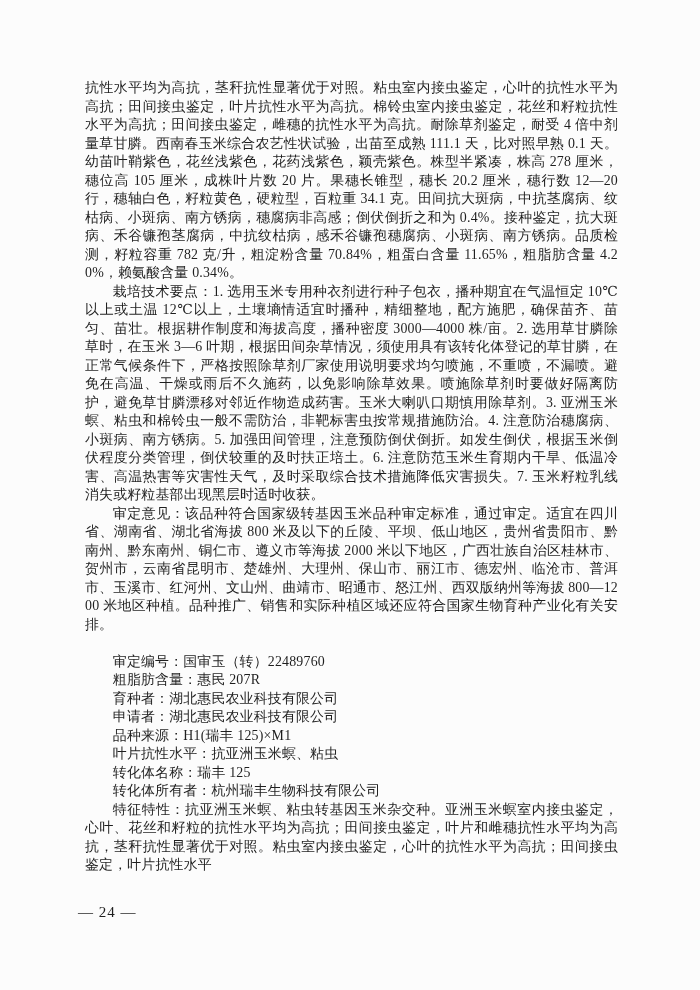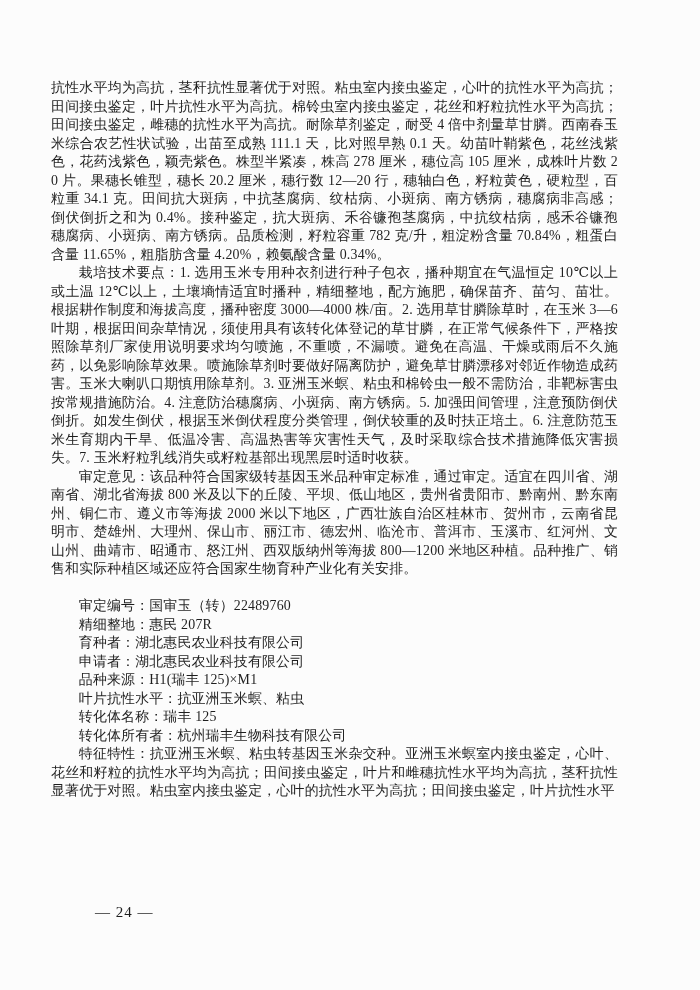--- a/index.html
+++ b/index.html
@@ -7,21 +7,21 @@
     padding: 0;
     background: #ffffff;
   }
   .page {
     position: relative;
     width: 700px;
     height: 990px;
     margin: 0;
     background: #fcfcfc;
     box-sizing: border-box;
-    padding: 79px 82px 0 51px;
+    padding: 79px 82px 0 85px;
     overflow: hidden;
     font-family: "Liberation Serif", "DejaVu Serif", serif;
     font-size: 13.9px;
     line-height: 18.5px;
     color: #1e1e1e;
     letter-spacing: 0.2px;
   }
   .para {
     margin: 0;
     text-align: justify;
@@ -31,42 +31,42 @@
     text-indent: 2em;
   }
   .approval-block {
     margin-top: 18.5px;
   }
   .approval-block .para {
     text-align: left;
   }
   .page-footer {
     position: absolute;
-    left: 95px;
+    left: 78px;
     top: 903px;
     font-size: 15px;
     letter-spacing: 1px;
     color: #1e1e1e;
   }
 </style>
 </head>
 <body>
 
 <div class="page">
 
   <p class="para">抗性水平均为高抗，茎秆抗性显著优于对照。粘虫室内接虫鉴定，心叶的抗性水平为高抗；田间接虫鉴定，叶片抗性水平为高抗。棉铃虫室内接虫鉴定，花丝和籽粒抗性水平为高抗；田间接虫鉴定，雌穗的抗性水平为高抗。耐除草剂鉴定，耐受 4 倍中剂量草甘膦。西南春玉米综合农艺性状试验，出苗至成熟 111.1 天，比对照早熟 0.1 天。幼苗叶鞘紫色，花丝浅紫色，花药浅紫色，颖壳紫色。株型半紧凑，株高 278 厘米，穗位高 105 厘米，成株叶片数 20 片。果穗长锥型，穗长 20.2 厘米，穗行数 12—20 行，穗轴白色，籽粒黄色，硬粒型，百粒重 34.1 克。田间抗大斑病，中抗茎腐病、纹枯病、小斑病、南方锈病，穗腐病非高感；倒伏倒折之和为 0.4%。接种鉴定，抗大斑病、禾谷镰孢茎腐病，中抗纹枯病，感禾谷镰孢穗腐病、小斑病、南方锈病。品质检测，籽粒容重 782 克/升，粗淀粉含量 70.84%，粗蛋白含量 11.65%，粗脂肪含量 4.20%，赖氨酸含量 0.34%。</p>
 
 
   <p class="para indent">栽培技术要点：1. 选用玉米专用种衣剂进行种子包衣，播种期宜在气温恒定 10℃以上或土温 12℃以上，土壤墒情适宜时播种，精细整地，配方施肥，确保苗齐、苗匀、苗壮。根据耕作制度和海拔高度，播种密度 3000—4000 株/亩。2. 选用草甘膦除草时，在玉米 3—6 叶期，根据田间杂草情况，须使用具有该转化体登记的草甘膦，在正常气候条件下，严格按照除草剂厂家使用说明要求均匀喷施，不重喷，不漏喷。避免在高温、干燥或雨后不久施药，以免影响除草效果。喷施除草剂时要做好隔离防护，避免草甘膦漂移对邻近作物造成药害。玉米大喇叭口期慎用除草剂。3. 亚洲玉米螟、粘虫和棉铃虫一般不需防治，非靶标害虫按常规措施防治。4. 注意防治穗腐病、小斑病、南方锈病。5. 加强田间管理，注意预防倒伏倒折。如发生倒伏，根据玉米倒伏程度分类管理，倒伏较重的及时扶正培土。6. 注意防范玉米生育期内干旱、低温冷害、高温热害等灾害性天气，及时采取综合技术措施降低灾害损失。7. 玉米籽粒乳线消失或籽粒基部出现黑层时适时收获。</p>
 
   <p class="para indent">审定意见：该品种符合国家级转基因玉米品种审定标准，通过审定。适宜在四川省、湖南省、湖北省海拔 800 米及以下的丘陵、平坝、低山地区，贵州省贵阳市、黔南州、黔东南州、铜仁市、遵义市等海拔 2000 米以下地区，广西壮族自治区桂林市、贺州市，云南省昆明市、楚雄州、大理州、保山市、丽江市、德宏州、临沧市、普洱市、玉溪市、红河州、文山州、曲靖市、昭通市、怒江州、西双版纳州等海拔 800—1200 米地区种植。品种推广、销售和实际种植区域还应符合国家生物育种产业化有关安排。</p>
 
   <div class="approval-block">
     <p class="para indent">审定编号：国审玉（转）22489760</p>
-    <p class="para indent">精细整地：惠民 207R</p>
+    <p class="para indent">粗脂肪含量：惠民 207R</p>
     <p class="para indent">育种者：湖北惠民农业科技有限公司</p>
     <p class="para indent">申请者：湖北惠民农业科技有限公司</p>
     <p class="para indent">品种来源：H1(瑞丰 125)×M1</p>
     <p class="para indent">叶片抗性水平：抗亚洲玉米螟、粘虫</p>
     <p class="para indent">转化体名称：瑞丰 125</p>
     <p class="para indent">转化体所有者：杭州瑞丰生物科技有限公司</p>
   </div>
 
   <p class="para indent">特征特性：抗亚洲玉米螟、粘虫转基因玉米杂交种。亚洲玉米螟室内接虫鉴定，心叶、花丝和籽粒的抗性水平均为高抗；田间接虫鉴定，叶片和雌穗抗性水平均为高抗，茎秆抗性显著优于对照。粘虫室内接虫鉴定，心叶的抗性水平为高抗；田间接虫鉴定，叶片抗性水平</p>
 

